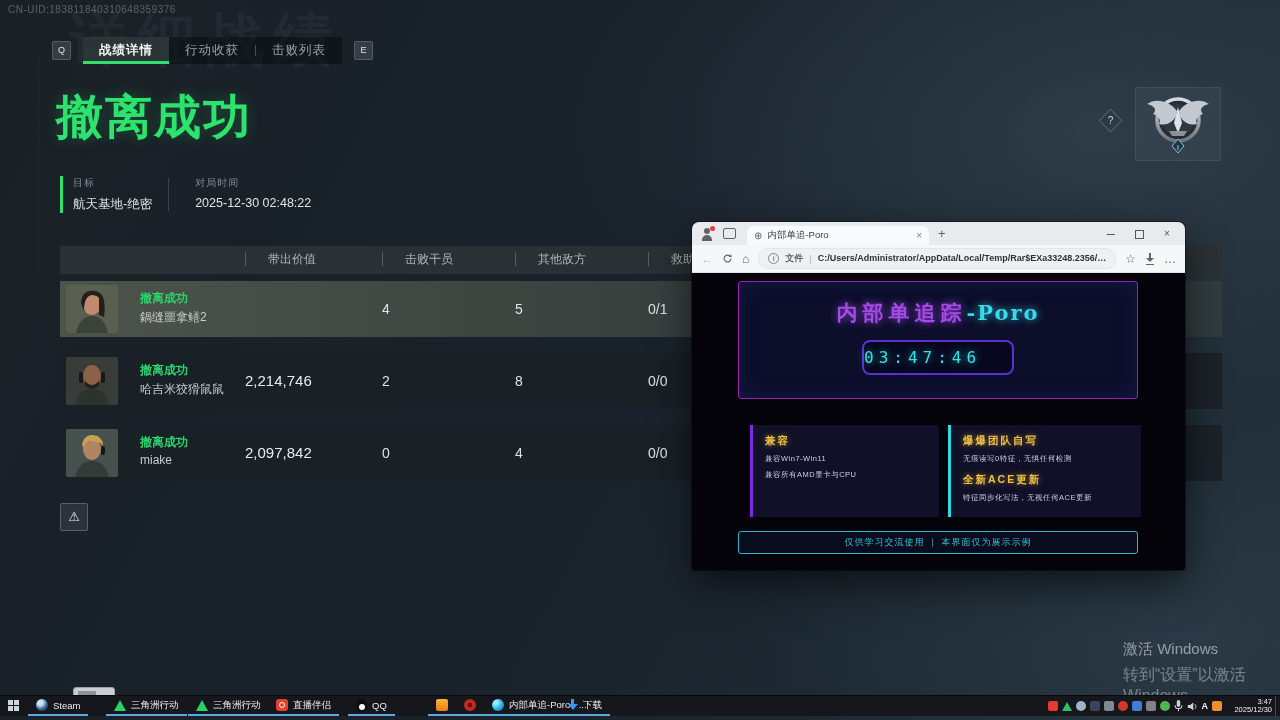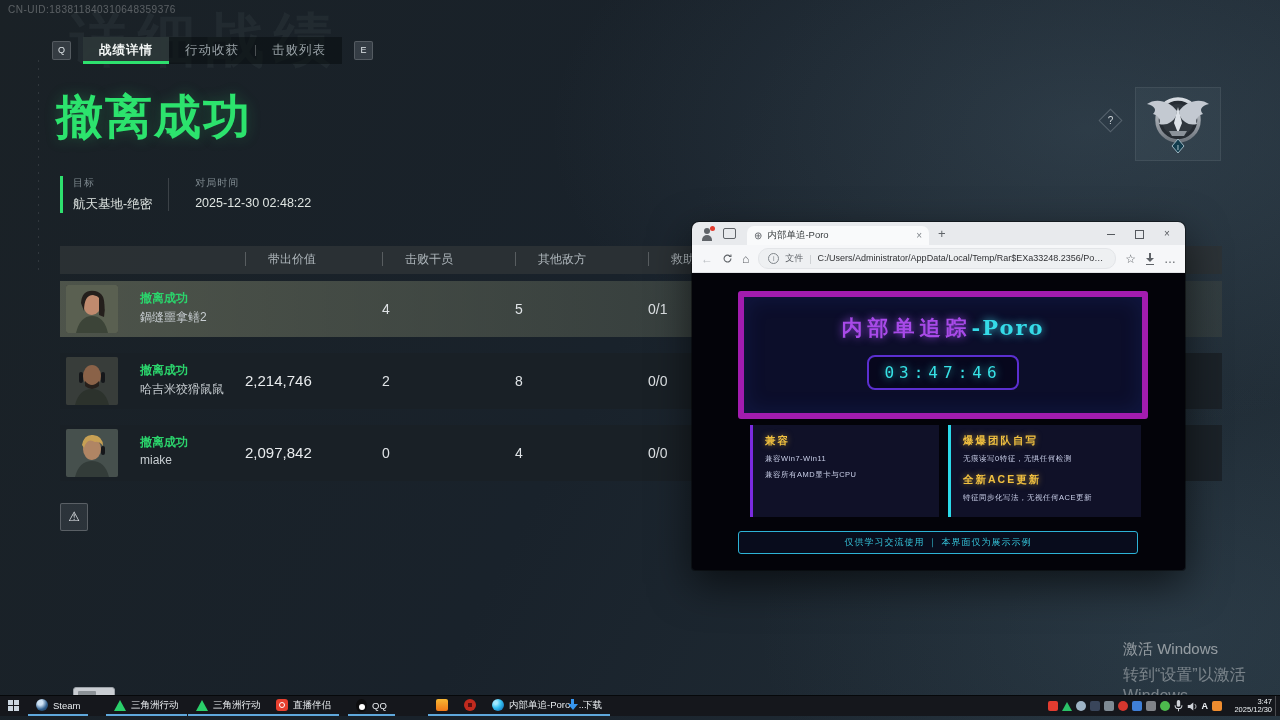--- a/index.html
+++ b/index.html
@@ -77,37 +77,37 @@
   .btab .tclose{font-size:10px;color:#80868b;line-height:10px;}
   .newtab{margin-left:9px;font-size:13px;color:#5f6368;line-height:13px;}
   .bspacer{flex:1;}
   .wctl{width:28px;height:23px;text-align:center;line-height:23px;color:#55595e;font-size:10px;}
   .wctl .minbar{display:inline-block;width:8px;border-bottom:1.4px solid #55595e;vertical-align:middle;}
   .wctl .maxbox{display:inline-block;width:7px;height:7px;border:1.2px solid #55595e;vertical-align:middle;}
   .btools{height:27px;background:#f6f7f9;border-bottom:1px solid #e0e2e5;display:flex;align-items:center;gap:9px;padding:0 9px;}
   .nav{font-size:12px;color:#5f6368;line-height:12px;}
   .nav.back{color:#b9bdc2;}
   .addr{flex:1;display:flex;align-items:center;gap:6px;height:19px;background:#eef0f2;
-    border:1px solid #e3e5e8;border-radius:10px;padding:0 9px;min-width:0;}
+    border:1px solid #e3e5e8;border-radius:10px;padding:0 9px;min-width:0;font-weight:bold;}
   .fdoc{width:9px;height:9px;border:1.2px solid #80868b;border-radius:50%;font-size:7px;color:#80868b;line-height:9px;text-align:center;flex:none;}
   .flabel{font-size:9px;color:#5f6368;flex:none;}
   .fsep{color:#c4c7cb;font-size:9px;flex:none;}
   .fpath{font-size:9px;color:#303134;white-space:nowrap;overflow:hidden;text-overflow:ellipsis;min-width:0;}
   .dl{position:relative;width:10px;height:12px;}
   .dl::before{content:"";position:absolute;left:4px;top:0;width:2px;height:6px;background:#5f6368;}
   .dl::after{content:"";position:absolute;left:1px;top:5px;border-left:4px solid transparent;border-right:4px solid transparent;border-top:4px solid #5f6368;}
   .dl i{position:absolute;left:1px;bottom:0;width:8px;border-bottom:1.4px solid #5f6368;}
   .bcontent{position:relative;height:298px;background:#030309;}
-  .neoheader{position:absolute;left:46px;top:18px;width:398px;height:116px;border:6px solid #a21caf;
+  .neoheader{position:absolute;left:46px;top:8px;width:398px;height:116px;border:1px solid #a21caf;
     border-radius:3px;background:#0c0e2a;box-shadow:inset 0 0 22px rgba(50,90,220,.15);}
   .neotitle{margin-top:17px;text-align:center;font-family:"DejaVu Serif",serif;font-size:21px;font-weight:bold;letter-spacing:5px;}
   .neotitle .cn{color:#a84ae8;text-shadow:0 0 9px rgba(170,80,255,.8);}
   .neotitle .en{color:#35dbe8;text-shadow:0 0 9px rgba(60,220,240,.8);letter-spacing:2px;}
   .neotimer{width:148px;height:31px;margin:13px auto 0;border:2px solid #5b2fd0;border-radius:8px;
-    background:#07071d;text-align:center;line-height:31px;font-family:"DejaVu Sans Mono",monospace;
+    background:#07071d;text-align:left;line-height:31px;font-family:"DejaVu Sans Mono",monospace;
     font-size:16px;color:#37e2e6;letter-spacing:5px;text-shadow:0 0 8px rgba(55,226,230,.8);}
   .neocard{position:absolute;top:152px;height:74px;background:#101128;padding:9px 12px;}
   .neocard.left{left:58px;width:162px;border-left:3px solid #7a2be0;}
   .neocard.right{left:256px;width:166px;border-left:3px solid #2bd9e8;}
   .nchead{font-size:10.5px;font-weight:bold;color:#f0c040;letter-spacing:2px;text-shadow:0 0 6px rgba(240,190,60,.5);}
   .ncline{font-size:7.5px;color:#c9cfe8;margin-top:6px;letter-spacing:.5px;}
   .nchead.second{margin-top:9px;}
   .neofooter{position:absolute;left:46px;top:258px;width:398px;height:21px;border:1px solid #2db3d6;
     border-radius:3px;background:rgba(18,28,58,.4);text-align:center;line-height:21px;
     font-size:9px;color:#36c6dc;letter-spacing:1px;}

